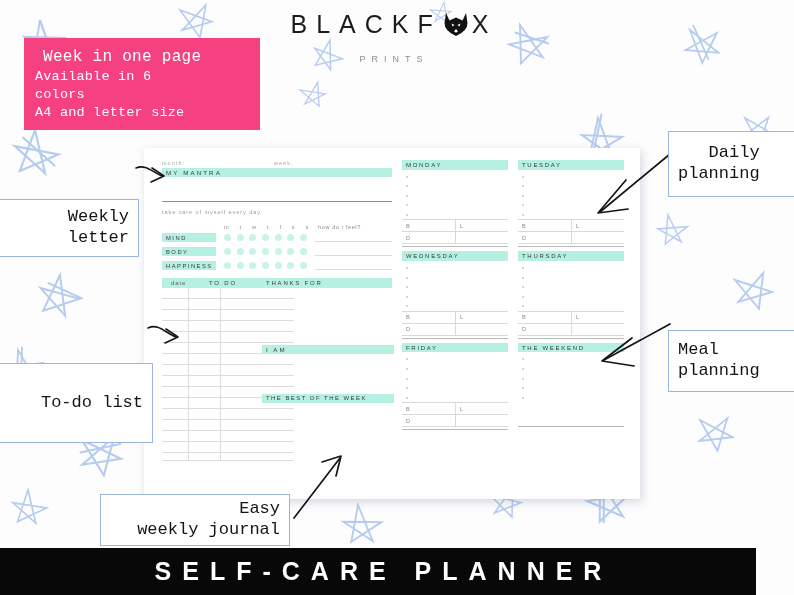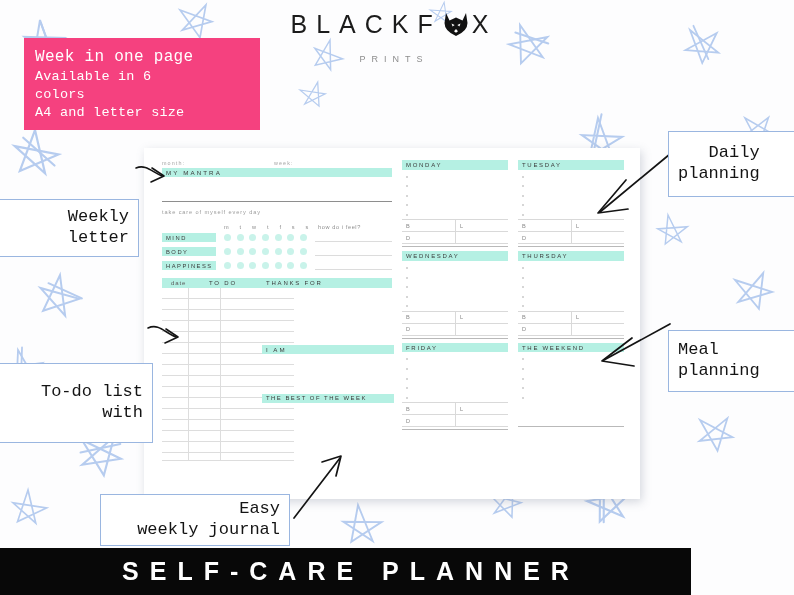--- a/index.html
+++ b/index.html
@@ -30,21 +30,21 @@
   }
 
   
   .pink-banner{
     position:absolute;left:24px;top:38px;width:236px;height:92px;
     background:#f5417f;color:#ffffff;
     font-family:"Liberation Mono", monospace;
     padding:9px 0 0 11px;box-sizing:border-box;
     line-height:1.32;
   }
-  .pink-banner .l1{font-size:16px;letter-spacing:.3px;}
+  .pink-banner .l1{font-size:16px;letter-spacing:.3px;margin-left:8px;}
   .pink-banner .l2,.pink-banner .l3,.pink-banner .l4{font-size:13.5px;letter-spacing:.2px;}
 
   
   .page{
     position:absolute;left:144px;top:148px;width:496px;height:351px;
     background:#ffffff;
     box-shadow:2px 3px 9px rgba(120,130,150,.30);
   }
   .page-inner{position:absolute;inset:0;padding:12px 16px 10px 18px;box-sizing:border-box;display:flex;}
   .col-left{width:232px;position:relative;}
@@ -122,21 +122,21 @@
   .co-journal{left:100px;top:494px;width:190px;height:52px;font-size:17px;justify-content:flex-end;padding-right:9px;}
   .co-daily{left:668px;top:131px;width:135px;height:66px;font-size:17px;padding-left:9px;}
   .co-meal{left:668px;top:330px;width:135px;height:62px;font-size:17px;padding-left:9px;}
   .co-text{display:block;}
 
   
   .arrow-svg{position:absolute;pointer-events:none;overflow:visible;}
 
   
   .footer{
-    position:absolute;left:0;bottom:0;width:691px;height:47px;background:#080808;
+    position:absolute;left:0;bottom:0;width:756px;height:47px;background:#080808;
     display:flex;align-items:center;justify-content:center;
   }
   .footer span{
     color:#ffffff;font-family:"Liberation Sans",sans-serif;font-size:25px;
     letter-spacing:11px;font-weight:700;padding-left:11px;
   }
 </style>
 </head>
 <body>
 
@@ -506,21 +506,20 @@
   <div class="callout co-weekly">
     <div style="text-align:right">
       <span class="co-text">Weekly</span>
       <span class="co-text">letter</span>
     </div>
   </div>
 
   <div class="callout co-todo">
     <div style="text-align:right">
       <span class="co-text">To-do list</span>
-      <span class="co-text">with</span>
     </div>
   </div>
 
   <div class="callout co-journal">
     <div style="text-align:right">
       <span class="co-text">Easy</span>
       <span class="co-text">weekly journal</span>
     </div>
   </div>
 

